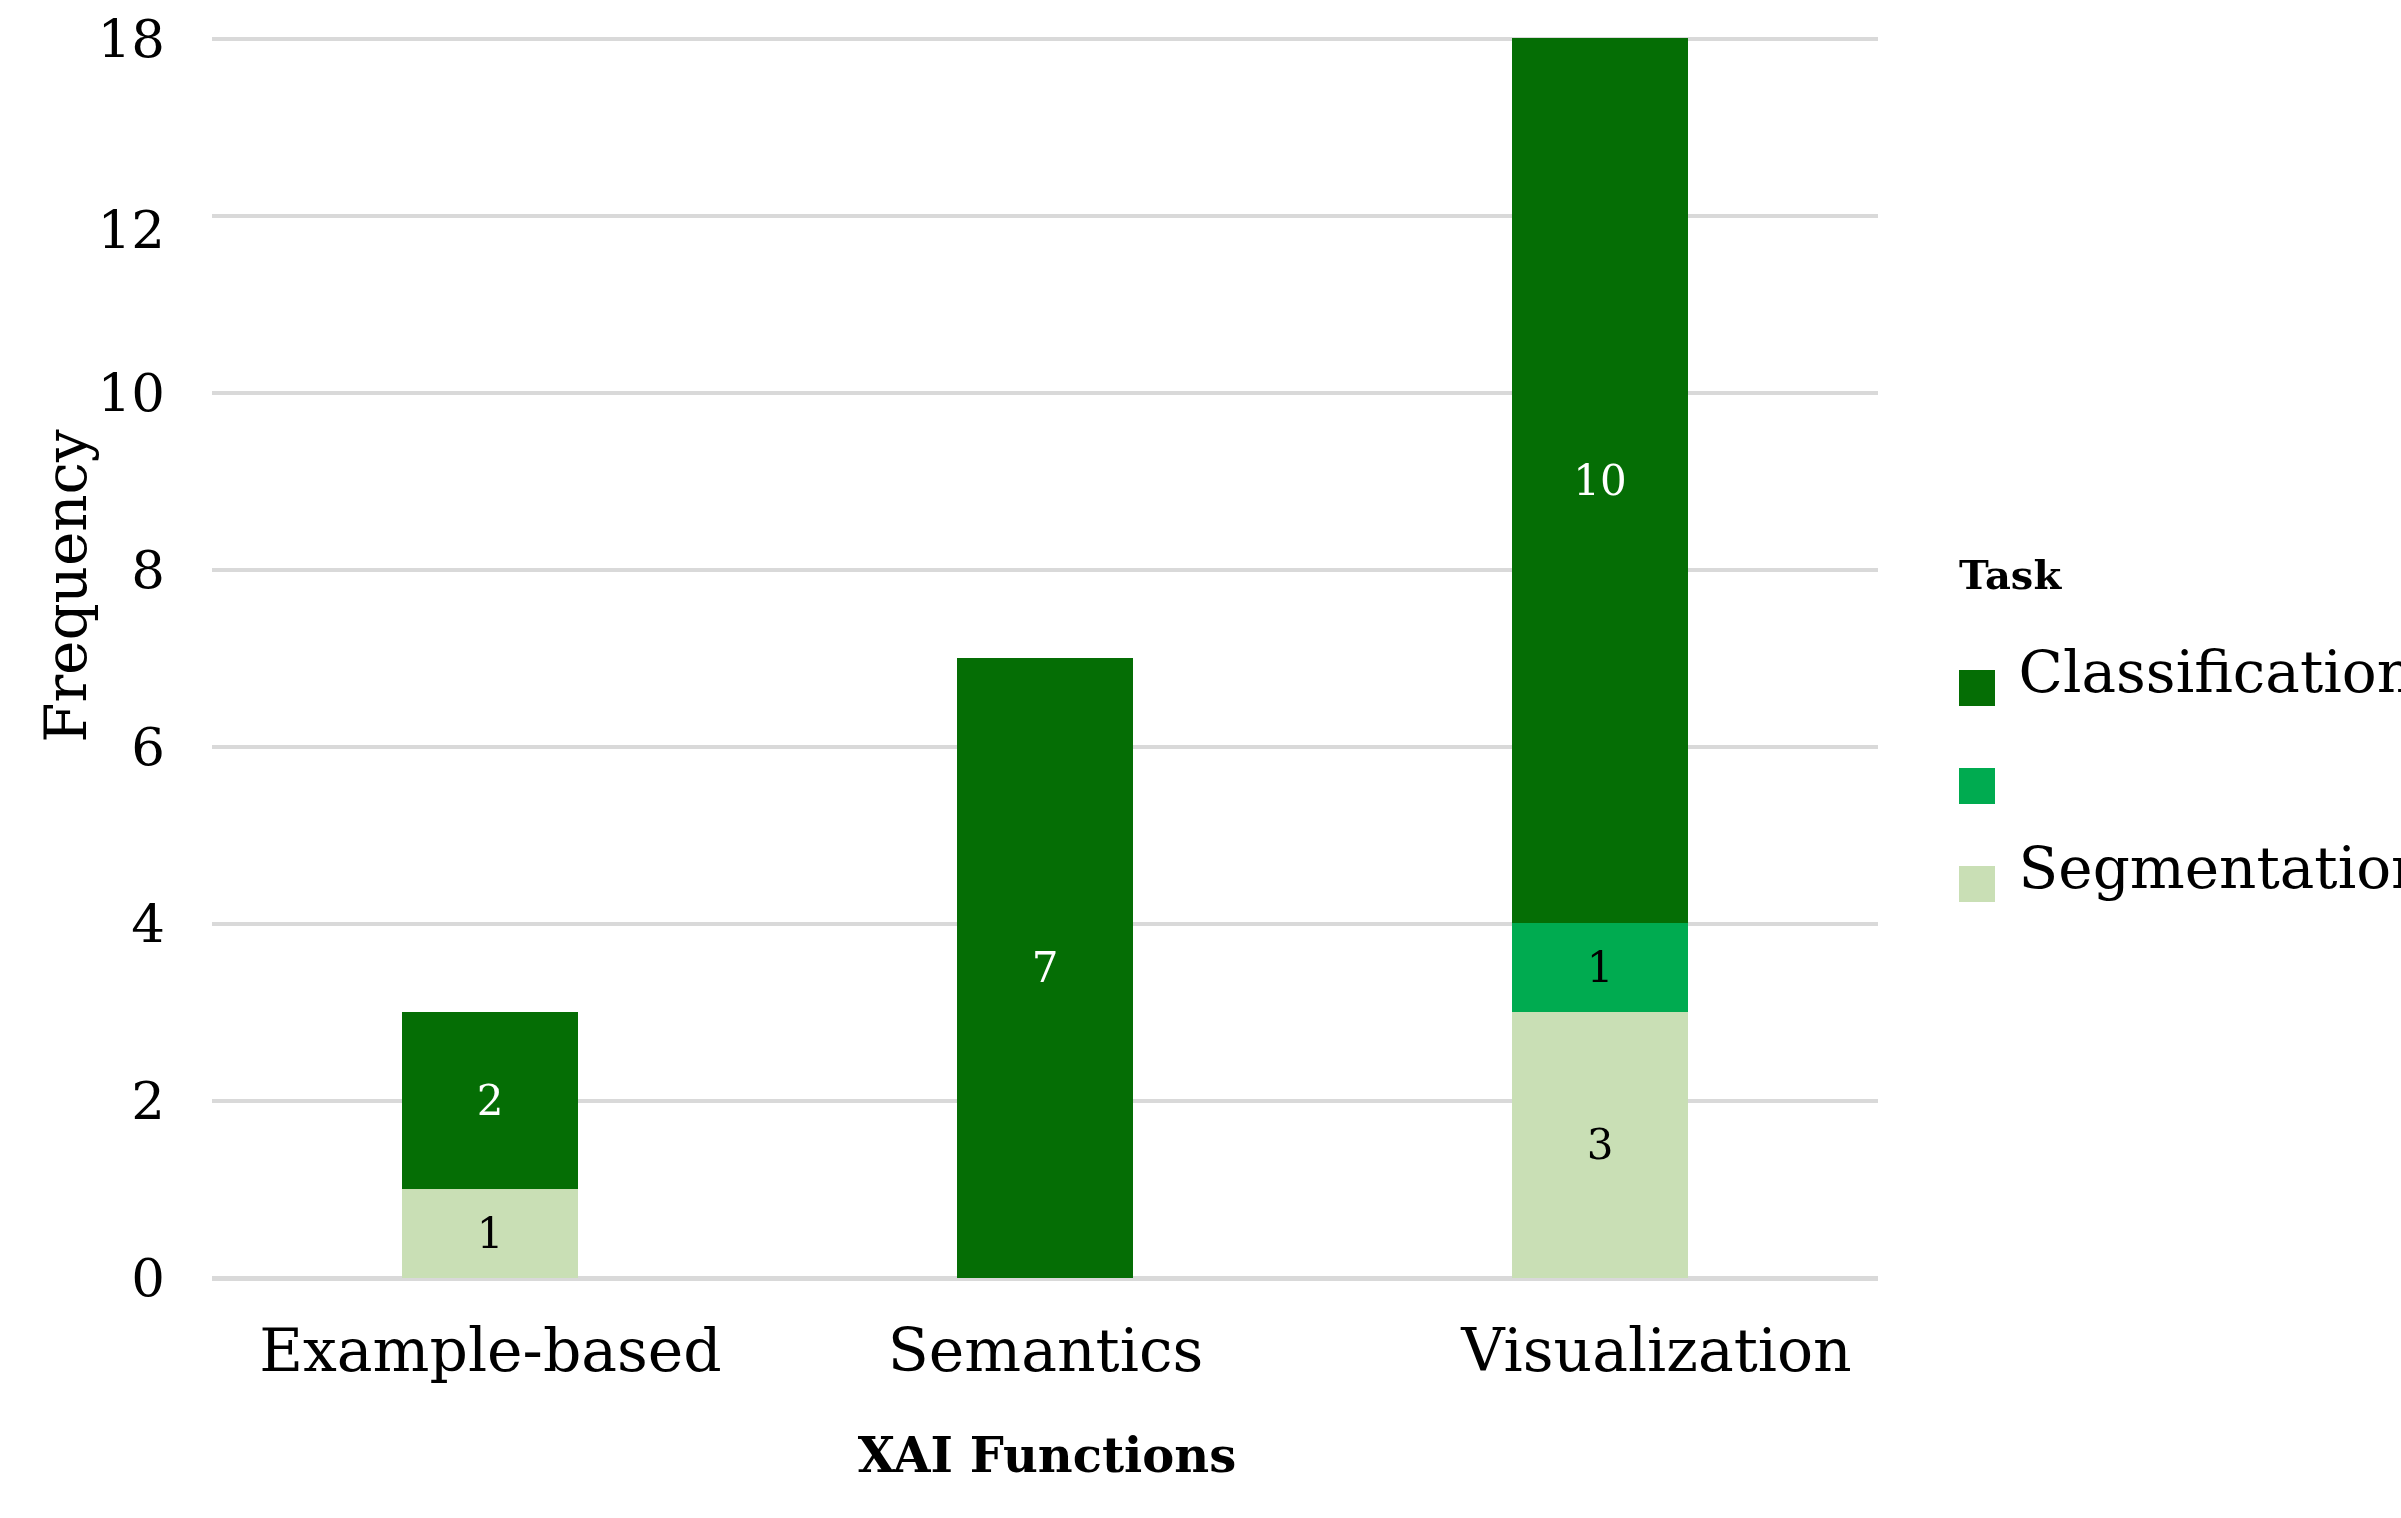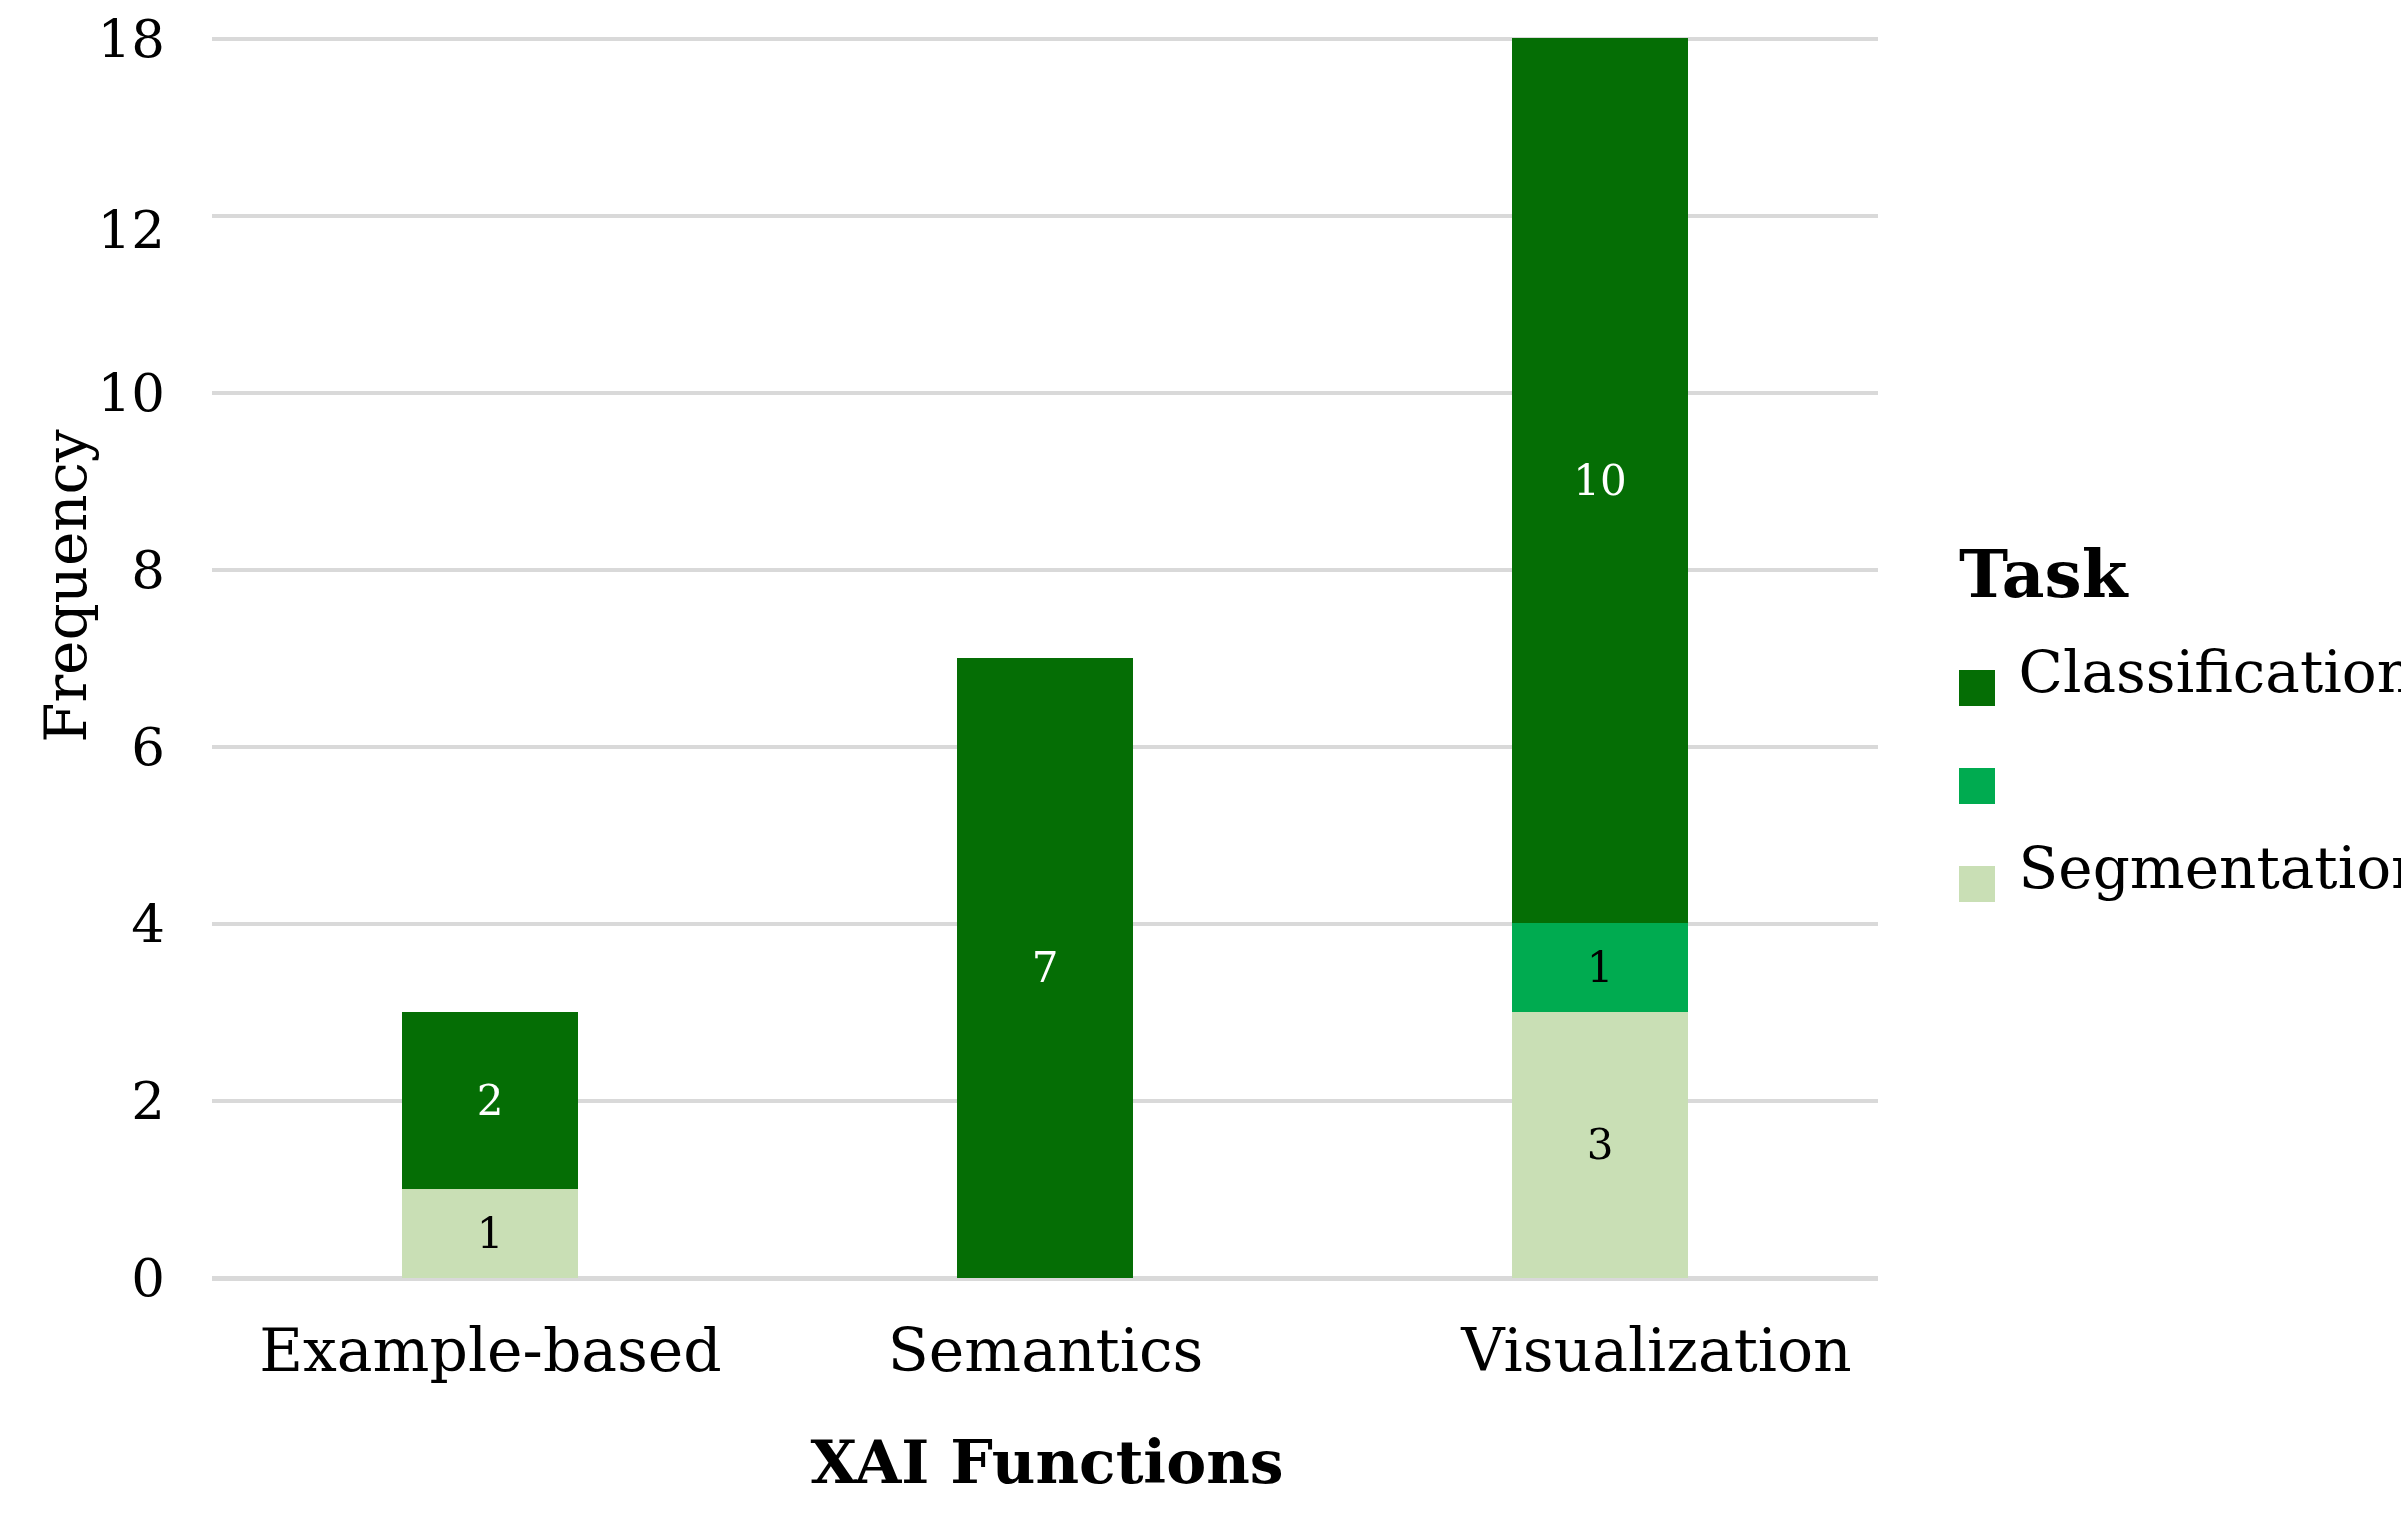--- a/index.html
+++ b/index.html
@@ -9,24 +9,24 @@
   .plot-area { position: absolute; left: 212px; top: 39px; width: 1666px; height: 1239px; }
   .gridline { position: absolute; left: 0; width: 100%; background: #d9d9d9; }
   .bar { position: absolute; bottom: 0; display: flex; flex-direction: column; justify-content: flex-end; }
   .bar-segment { position: relative; width: 100%; display: flex; align-items: center; justify-content: center; }
   .bar-segment-label { font-size: 42px; line-height: 1; }
 
   .y-tick-label { position: absolute; left: 0; width: 165px; text-align: right; font-size: 53px; line-height: 62px; }
   .y-axis-title { position: absolute; left: 66px; top: 586px; transform: translate(-50%,-50%) rotate(-90deg); font-size: 58px; white-space: nowrap; }
 
   .x-tick-label { position: absolute; top: 1315px; width: 581px; text-align: center; font-size: 60px; line-height: 71px; white-space: nowrap; }
-  .x-axis-title { position: absolute; left: 684px; top: 1427px; width: 726px; text-align: center; font-size: 60px; font-weight: bold; white-space: nowrap; }
+  .x-axis-title { position: absolute; left: 684px; top: 1427px; width: 726px; text-align: center; font-size: 48px; font-weight: bold; white-space: nowrap; }
 
   .legend { position: absolute; left: 1959px; top: 541px; width: 442px; }
-  .legend-title { font-size: 66px; font-weight: bold; line-height: 67px; }
+  .legend-title { font-size: 40px; font-weight: bold; line-height: 67px; }
   .legend-item { display: flex; align-items: flex-end; height: 98px; }
   .legend-swatch { width: 36px; height: 36px; flex: 0 0 36px; margin-right: 23.6px; }
   .legend-item-label { font-size: 58px; white-space: nowrap; }
 </style>
 </head>
 <body>
 
 <div class="chart-root">
 
   <div class="y-axis-title">Frequency</div>

